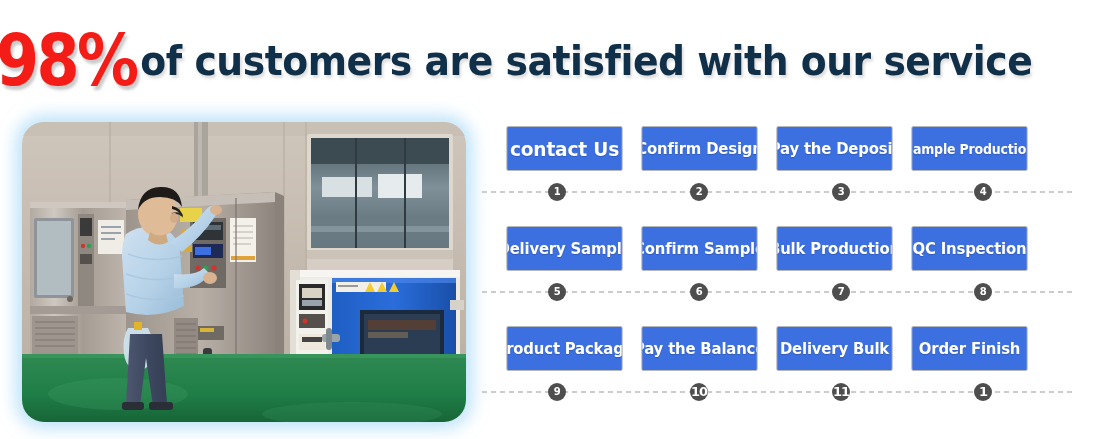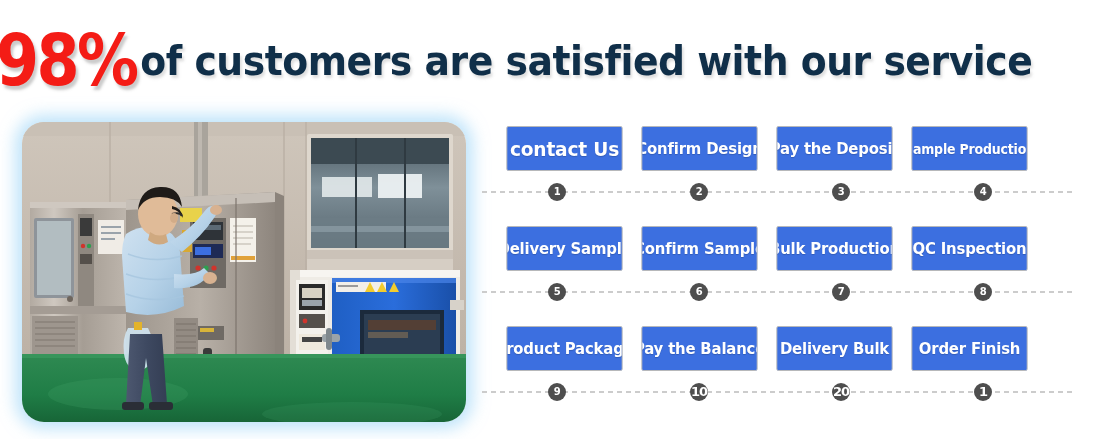--- a/index.html
+++ b/index.html
@@ -431,18 +431,18 @@
     <div class="btn-row">
       <div class="step-btn sz-md">Product Package</div>
       <div class="step-btn sz-md">Pay the Balance</div>
       <div class="step-btn sz-md">Delivery Bulk</div>
       <div class="step-btn sz-md">Order Finish</div>
     </div>
     <div class="track">
       <div class="dots"></div>
       <div class="badge b1">9</div>
       <div class="badge b2 two">10</div>
-      <div class="badge b3 two">20</div>
+      <div class="badge b3 two">11</div>
       <div class="badge b4 two">1</div>
     </div>
   </div>
 
 </div>
 
 </body></html>

